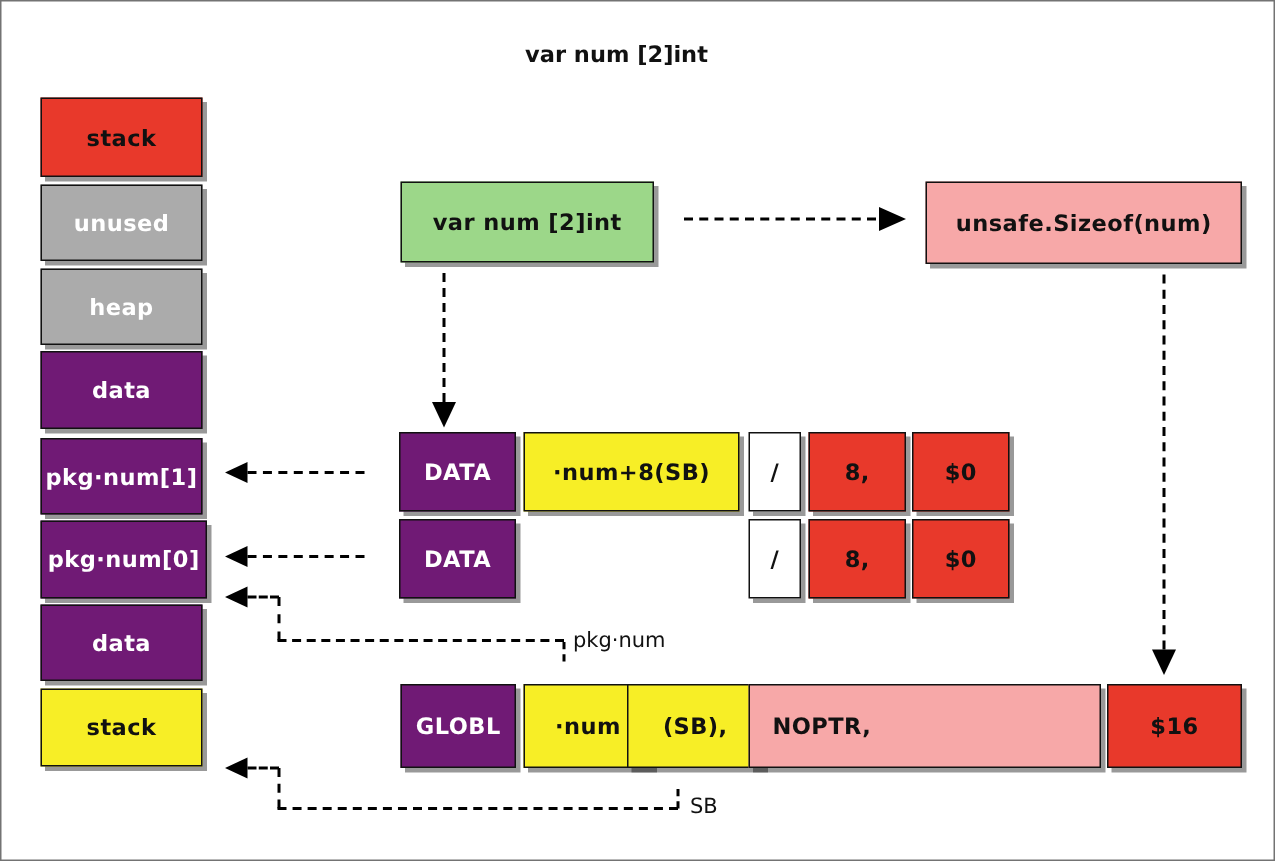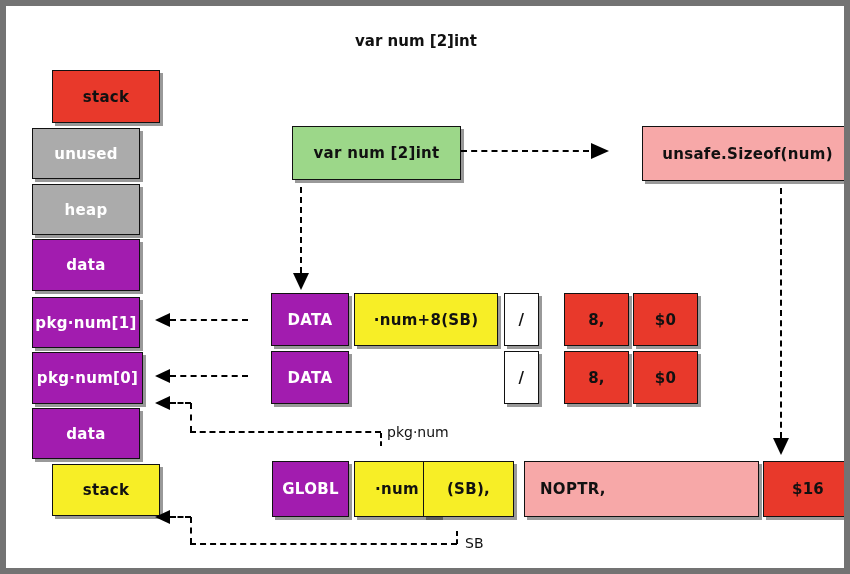--- a/index.html
+++ b/index.html
@@ -1,34 +1,34 @@
 <!DOCTYPE html>
 <html><head>
 <meta charset="utf-8">
 <style>
   html,body{margin:0;padding:0;background:#fff;}
   .canvas{
     position:relative;width:850px;height:574px;background:#ffffff;
-    border:6px solid #737373;box-sizing:border-box;overflow:hidden;
+    border:1px solid #737373;box-sizing:border-box;overflow:hidden;
     font-family:"DejaVu Sans","Liberation Sans",sans-serif;
   }
   .box{
     position:absolute;display:flex;align-items:center;justify-content:center;
     border:1.5px solid #111;box-sizing:border-box;
     font-weight:bold;font-size:15px;letter-spacing:.3px;
     box-shadow:3px 3px 0 rgba(0,0,0,.40);
   }
   .c-red{background:#e8392b;color:#111;}
   .c-gray{background:#ababab;color:#fff;}
-  .c-blue{background:#a21caf;color:#fff;}
+  .c-blue{background:#701a75;color:#fff;}
   .c-yellow{background:#f7ee26;color:#111;}
   .c-green{background:#9cd789;color:#111;}
   .c-pink{background:#f7a8a8;color:#111;}
   .c-white{background:#fff;color:#111;}
-  .t-black{color:#111;margin-left:20px;}
+  .t-black{color:#111;}
   .align-left{justify-content:flex-start;padding-left:15px;}
   .title{
     position:absolute;left:310px;top:26px;width:200px;text-align:center;
     font-weight:bold;font-size:15px;color:#111;
   }
   .dash-h{position:absolute;border-top:2px dashed #000;height:0;}
   .dash-v{position:absolute;border-left:2px dashed #000;width:0;}
   .ah{position:absolute;width:0;height:0;}
   .ah-right{border-top:8px solid transparent;border-bottom:8px solid transparent;border-left:18px solid #000;}
   .ah-left{border-top:7px solid transparent;border-bottom:7px solid transparent;border-right:15px solid #000;}

